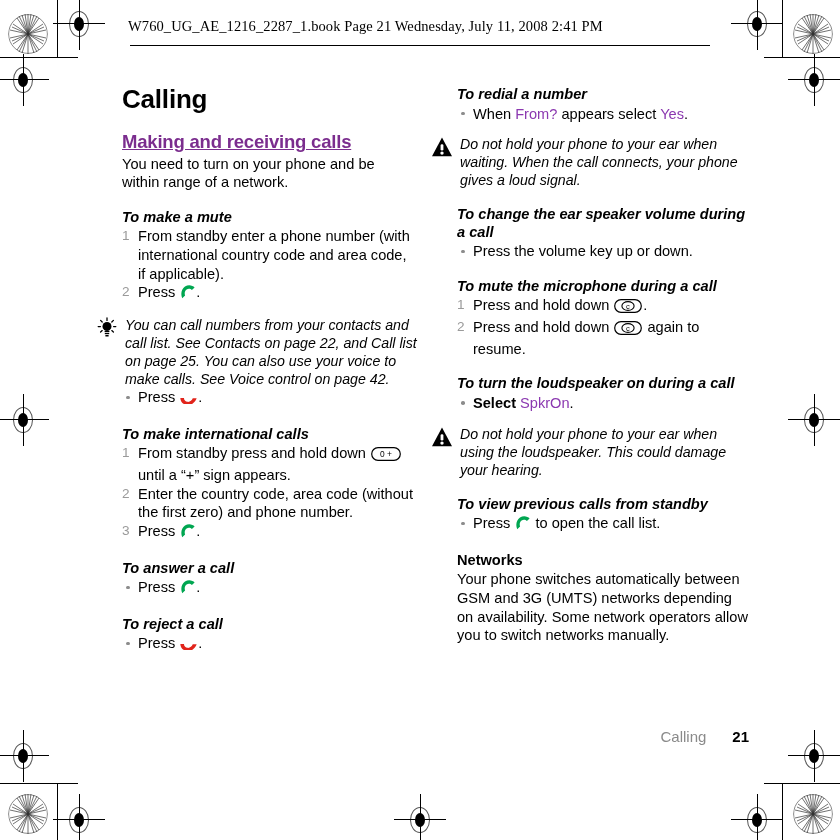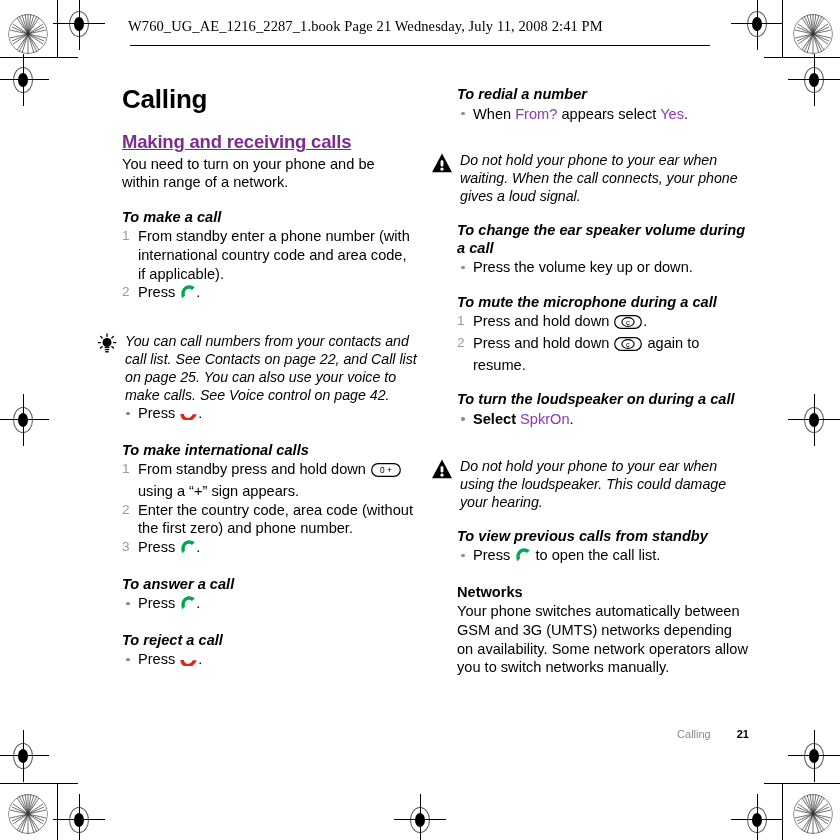--- a/index.html
+++ b/index.html
@@ -146,21 +146,21 @@
     width: 3.6px;
     height: 3.6px;
     border-radius: 50%;
     background: #8c8c8c;
   }
 
   
   .callout {
     position: relative;
     padding-left: 31px;
-    margin: 28px 0 0 -28px;
+    margin: 12px 0 0 -28px;
     font-size: 14.2px;
     font-style: italic;
     line-height: 1.27;
     width: 292px;
     box-sizing: content-box;
   }
   .callout .callout-icon {
     position: absolute;
     left: 2px;
     top: 1px;
@@ -184,21 +184,21 @@
   .ui-term { color: #8B38B0; }
   .b { font-weight: bold; }
 
   
   .footer {
     position: absolute;
     left: 457px;
     top: 728px;
     width: 292px;
     text-align: right;
-    font-size: 11px;
+    font-size: 15px;
   }
   .footer .chap {
     color: #8a8a8a;
     margin-right: 26px;
   }
   .footer .pageno {
     font-weight: bold;
     color: #000;
   }
 </style>
@@ -439,21 +439,21 @@
 <div class="page-header">W760_UG_AE_1216_2287_1.book  Page 21  Wednesday, July 11, 2008  2:41 PM</div>
 <div class="crop-line" style="left:130px; top:45px; width:580px; height:1.3px;"></div>
 
 <div class="col col-left">
 
   <h1 class="doc-title">Calling</h1>
 
   <h2 class="section-title">Making and receiving calls</h2>
   <p class="body">You need to turn on your phone and be within range of a network.</p>
 
-  <h3 class="task-title">To make a call</h3>
+  <h3 class="task-title">To make a mute</h3>
   <ol class="steps">
     <li>
       <span class="num">1</span>
       <span>From standby enter a phone number (with international country code and area code, if applicable).</span>
     </li>
     <li>
       <span class="num">2</span>
       <span>Press&nbsp;<span class="icon-inline"><svg width="17" height="14" viewBox="0 0 17 14">
               <path d="M3.2 13.2 C1.4 9.0 2.4 4.2 6.0 1.6 C9.4 -0.7 13.8 0.4 15.6 2.6 L12.9 5.0 C11.6 3.6 9.4 3.2 7.6 4.5 C5.7 5.9 5.3 8.4 6.1 10.6 Z" fill="#00A651"></path>
             </svg></span>.</span>
@@ -496,21 +496,21 @@
   <ol class="steps">
     <li>
       <span class="num">1</span>
       <span><span>From standby press and hold down</span>
         <span class="key-glyph">
           <svg width="30" height="14" viewBox="0 0 30 14">
             <rect x="0.7" y="0.7" width="28.6" height="12.6" rx="6.3" fill="#fff" stroke="#000" stroke-width="1.2"></rect>
             <text x="15" y="10.4" font-family="Liberation Sans, sans-serif" font-size="8.4" text-anchor="middle" fill="#000">0 +</text>
           </svg>
         </span>
-        <span>using a “+” sign appears.</span>
+        <span>until a “+” sign appears.</span>
       </span>
     </li>
     <li>
       <span class="num">2</span>
       <span>Enter the country code, area code (without the first zero) and phone number.</span>
     </li>
     <li>
       <span class="num">3</span>
       <span>Press&nbsp;<span class="icon-inline"><svg width="17" height="14" viewBox="0 0 17 14">
               <path d="M3.2 13.2 C1.4 9.0 2.4 4.2 6.0 1.6 C9.4 -0.7 13.8 0.4 15.6 2.6 L12.9 5.0 C11.6 3.6 9.4 3.2 7.6 4.5 C5.7 5.9 5.3 8.4 6.1 10.6 Z" fill="#00A651"></path>

